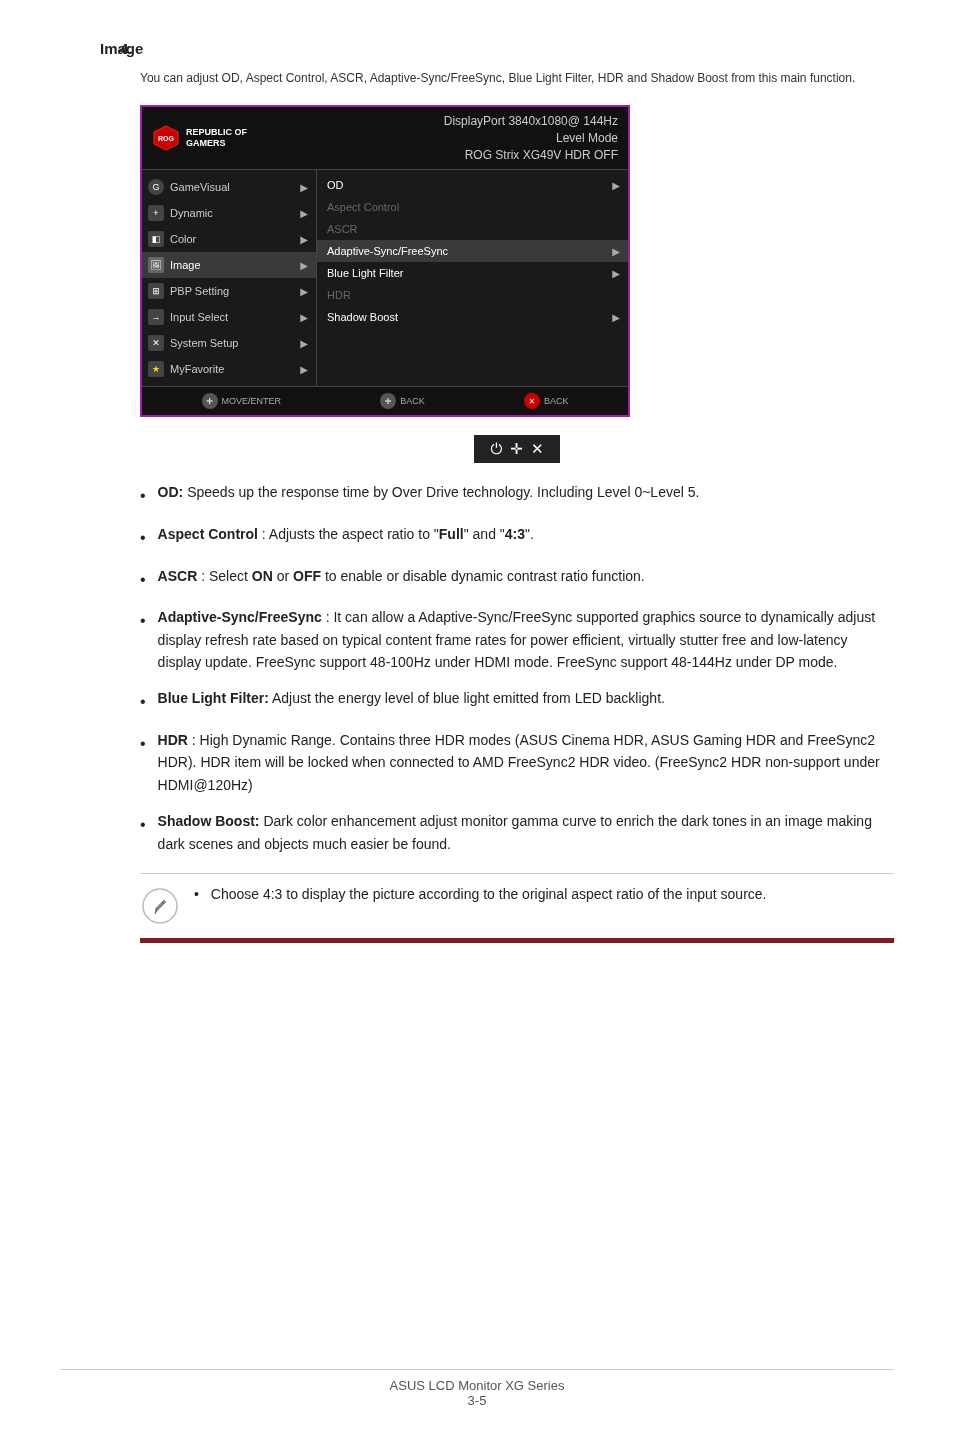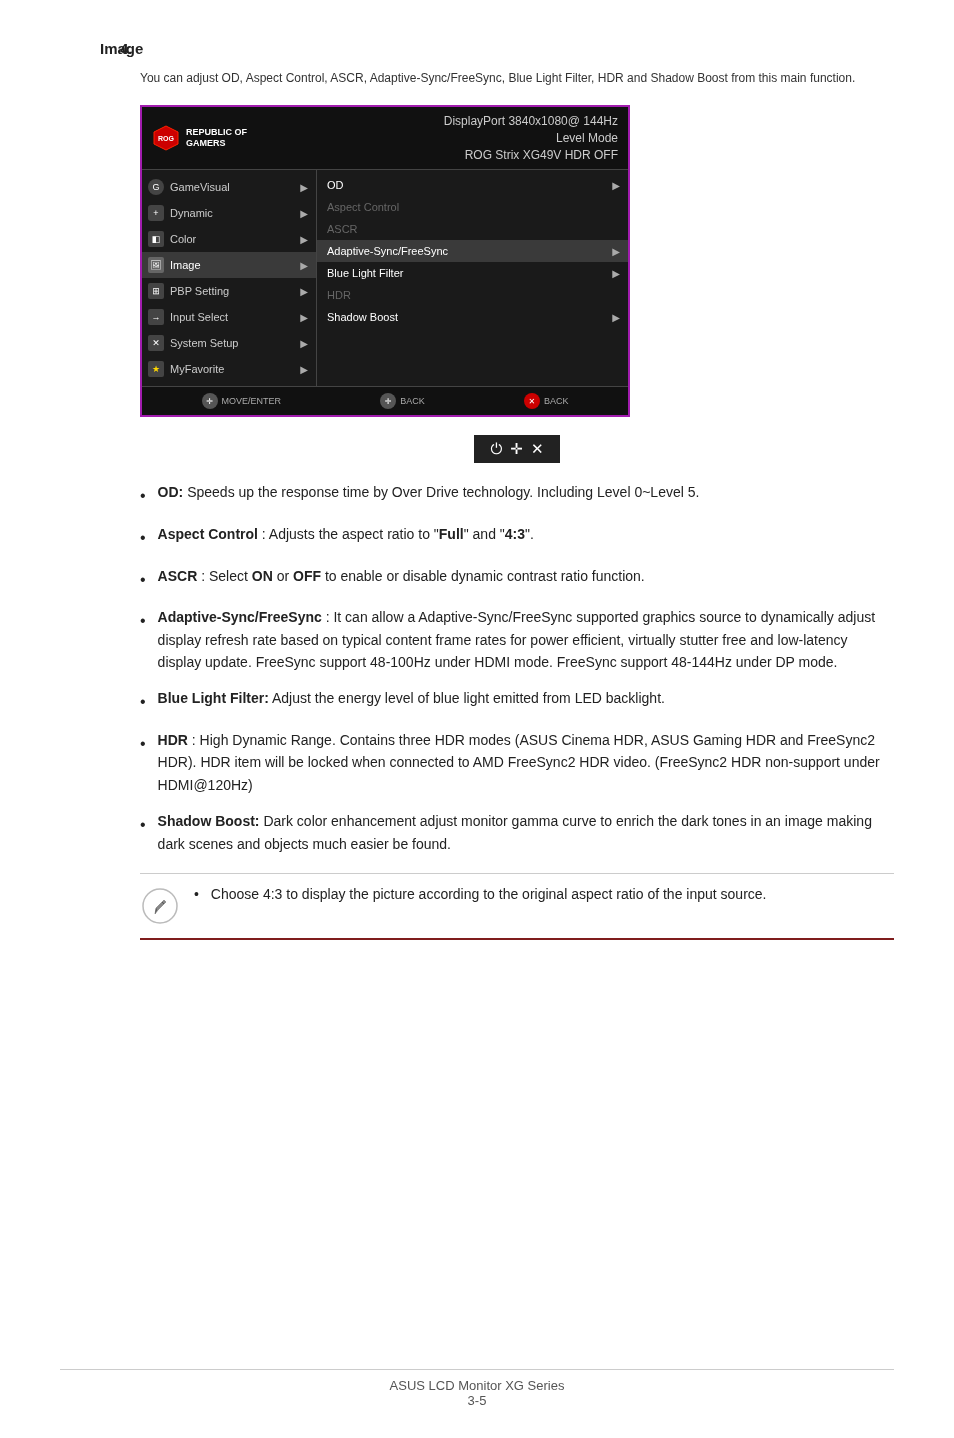--- a/index.html
+++ b/index.html
@@ -239,21 +239,21 @@
 
     .bullet-text {
       flex: 1;
     }
 
     .bold { font-weight: bold; }
 
     
     .note-box {
       border-top: 1px solid #ccc;
-      border-bottom: 2px solid #7f1d1d;
+      border-bottom: 5px solid #7f1d1d;
       padding: 12px 0;
       margin-top: 18px;
       display: flex;
       align-items: flex-start;
       gap: 14px;
     }
 
     .note-icon {
       width: 40px;
       height: 40px;

